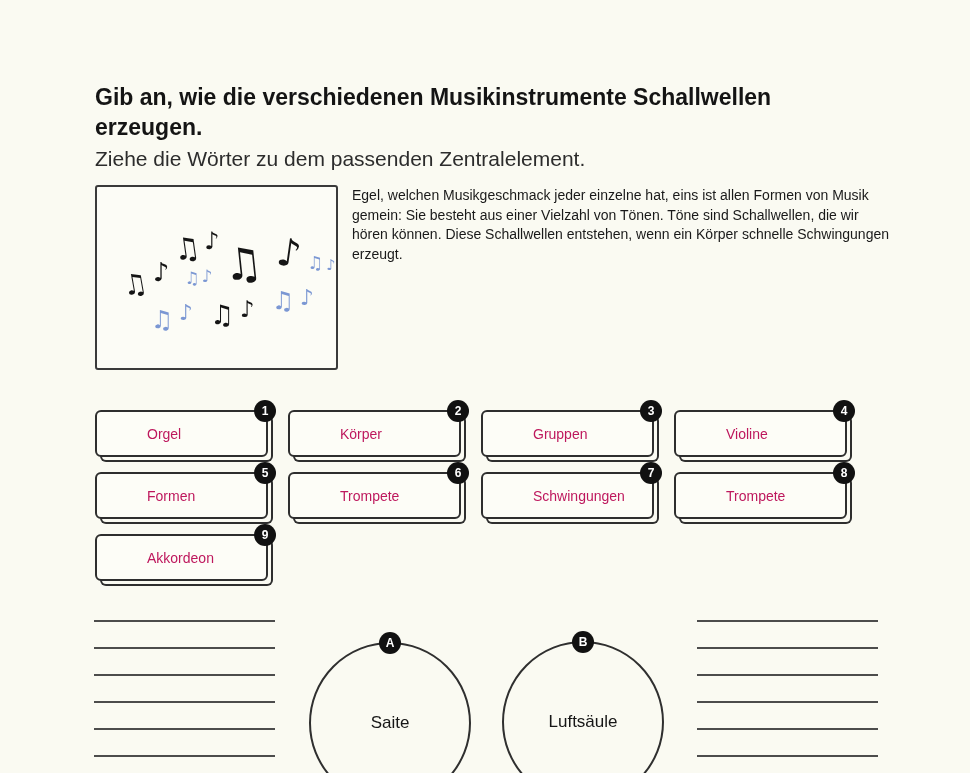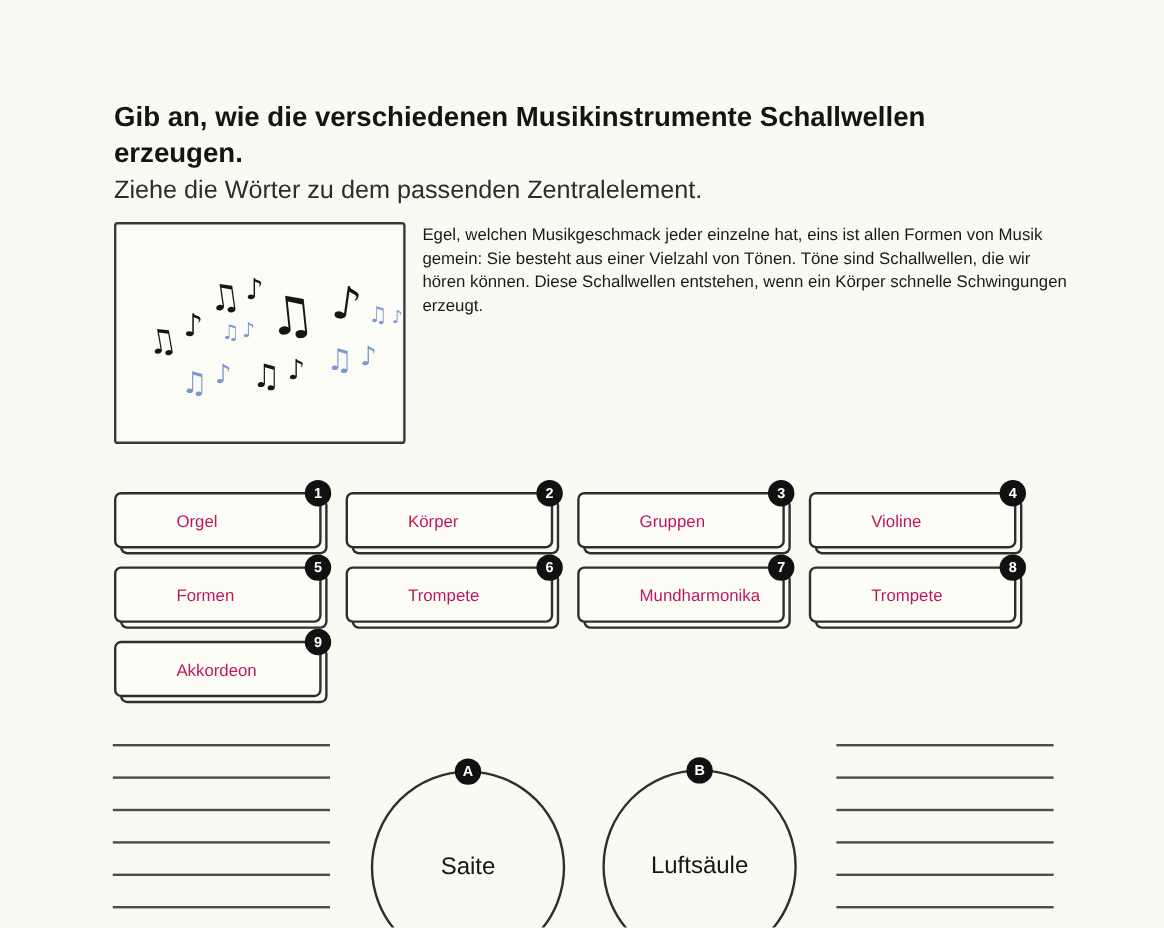--- a/index.html
+++ b/index.html
@@ -83,21 +83,21 @@
 
   .circle{
     position:absolute;width:162px;height:162px;border-radius:50%;
     border:2px solid #2f2f2f;background:transparent;
   }
   .circle-a{left:309px;top:642px;}
   .circle-b{left:502px;top:641px;}
   .circle .badge{top:-12px;left:50%;transform:translateX(-50%);}
   .zlabel{
     position:absolute;left:50%;top:50%;transform:translate(-50%,-50%);
-    font-size:20px;color:#161616;white-space:nowrap;
+    font-size:17px;color:#161616;white-space:nowrap;
   }
 </style>
 </head>
 <body>
 
 <div class="page">
 
   <h1 class="title">Gib an, wie die verschiedenen Musikinstrumente Schallwellen erzeugen.</h1>
 
   <div class="subtitle">Ziehe die Wörter zu dem passenden Zentralelement.</div>
@@ -145,21 +145,21 @@
       <div class="card">
         <span class="badge">5</span>
         <span class="clabel">Formen</span>
       </div>
       <div class="card">
         <span class="badge">6</span>
         <span class="clabel">Trompete</span>
       </div>
       <div class="card">
         <span class="badge">7</span>
-        <span class="clabel">Mundharmonika</span>
+        <span class="clabel">Schwingungen</span>
       </div>
       <div class="card">
         <span class="badge">8</span>
         <span class="clabel">Trompete</span>
       </div>
       <div class="card">
         <span class="badge">9</span>
         <span class="clabel">Akkordeon</span>
       </div>
     </div>

